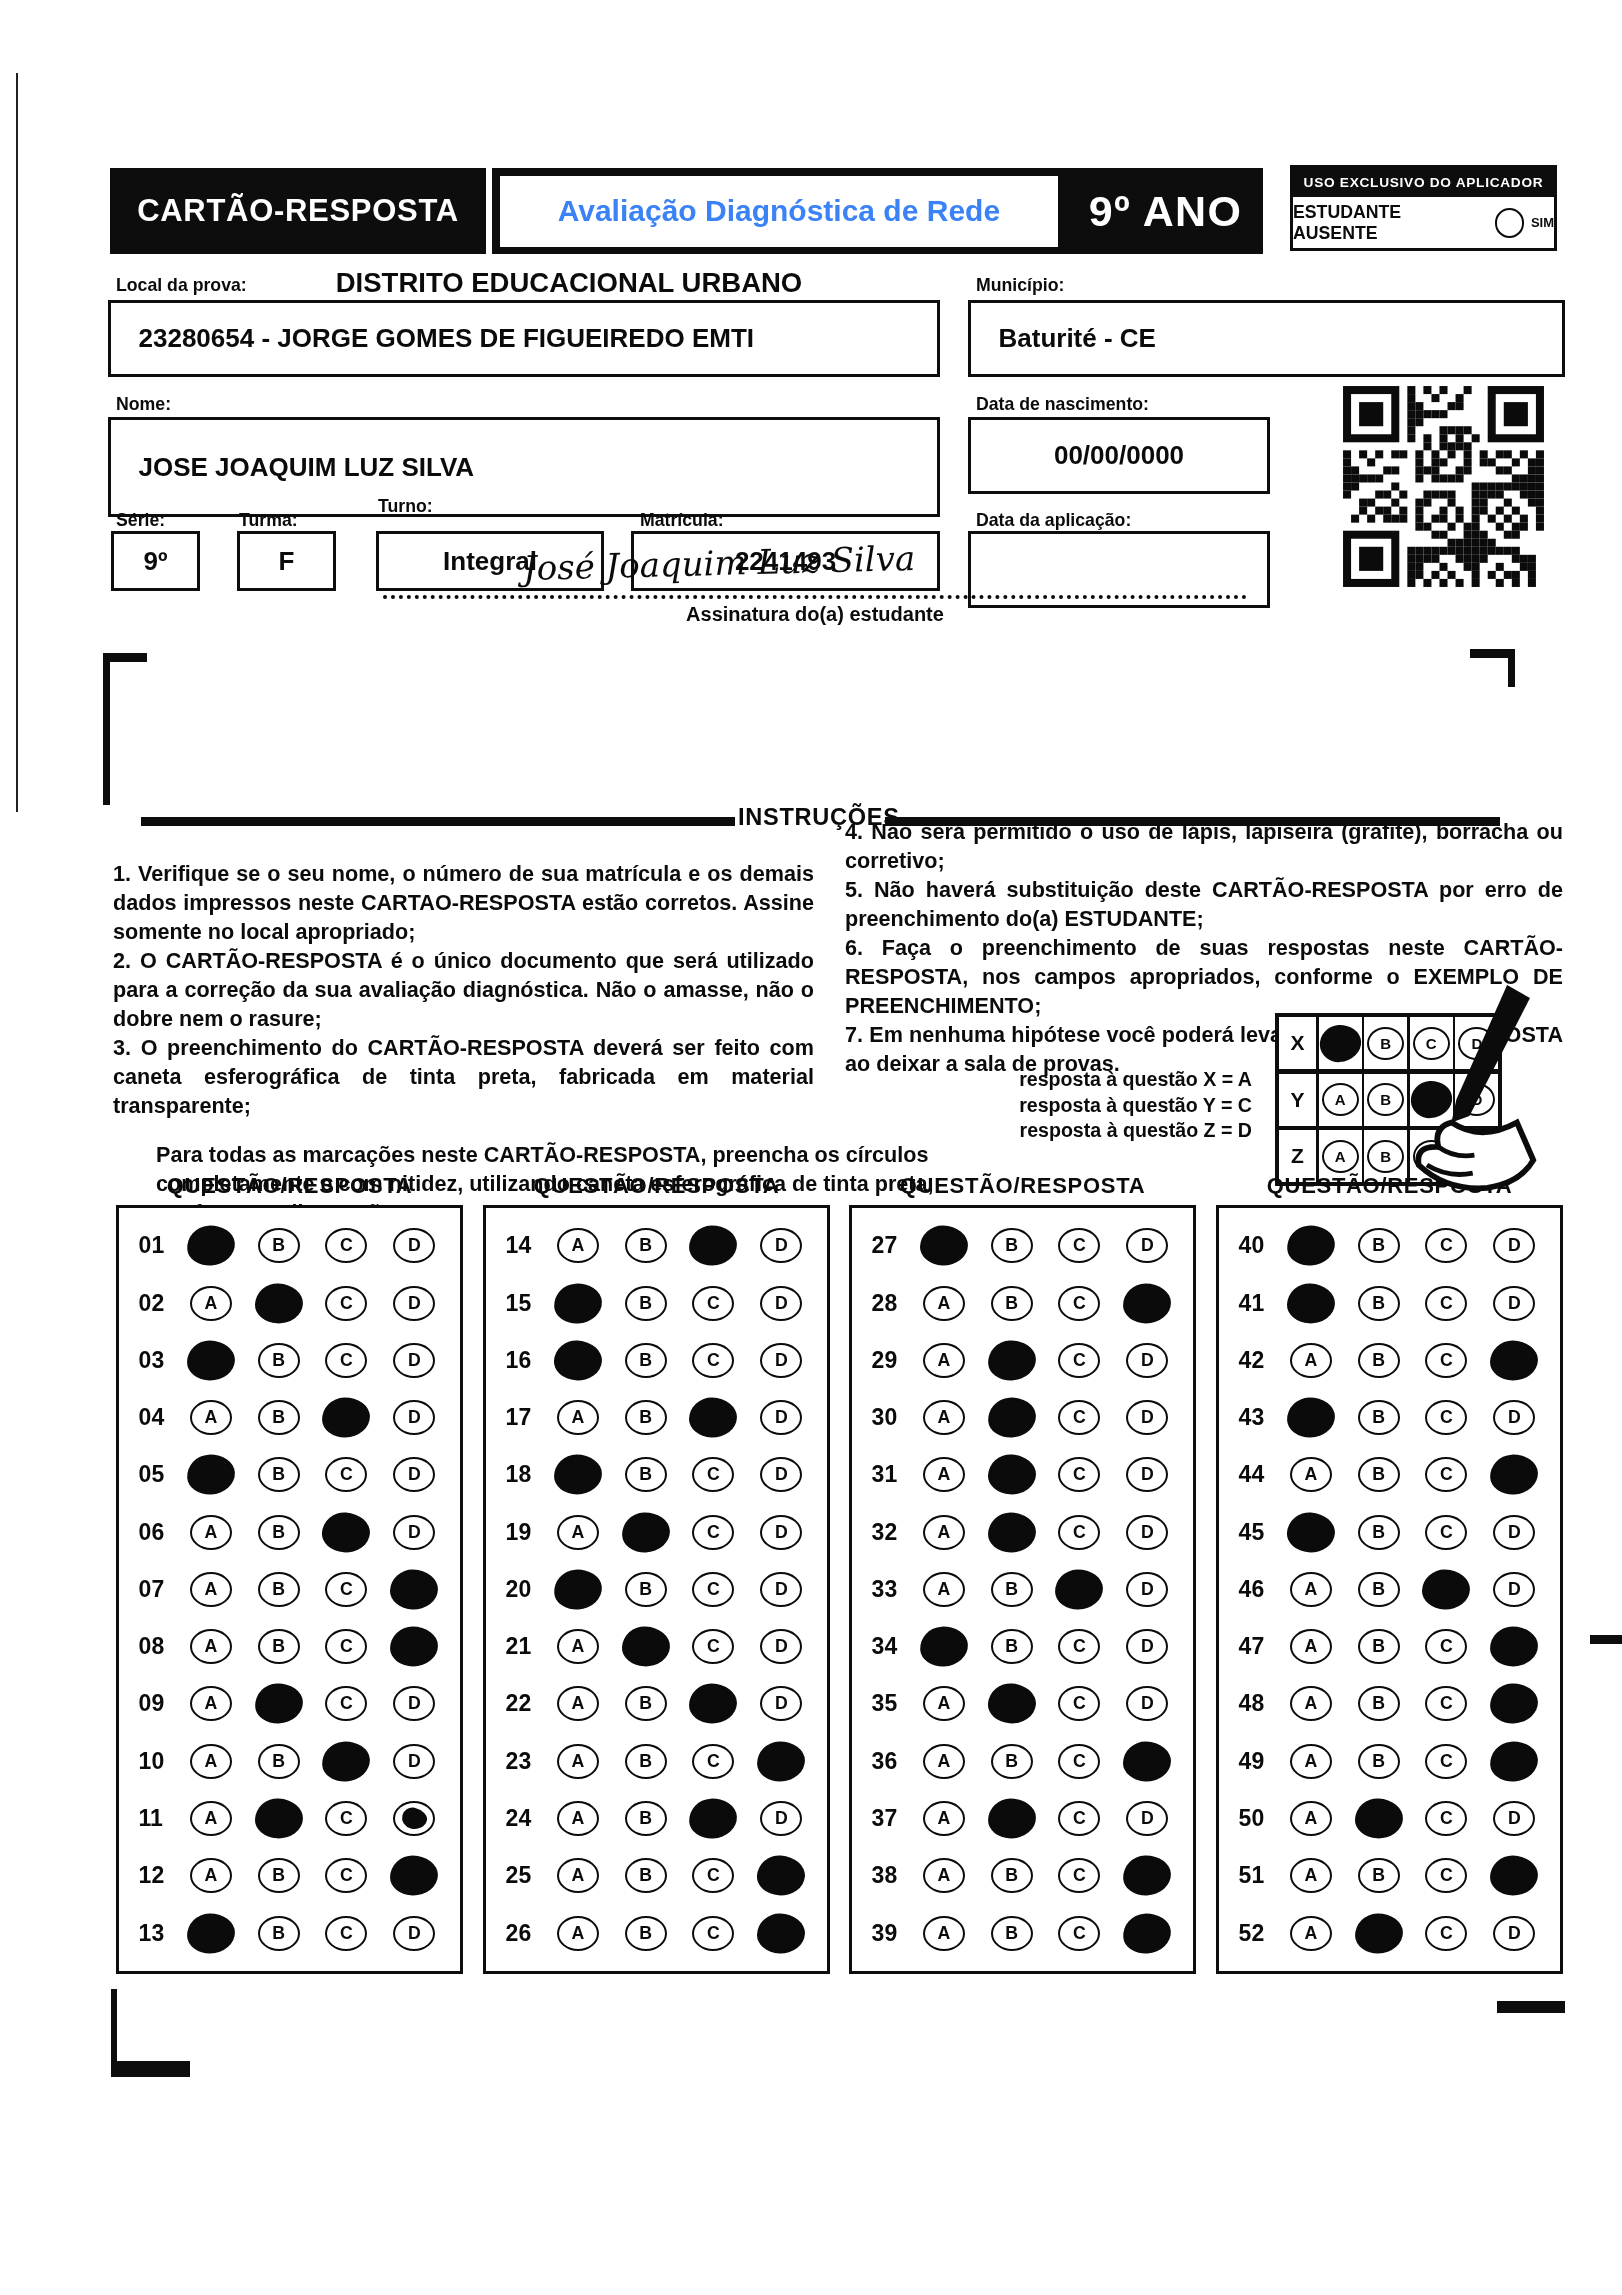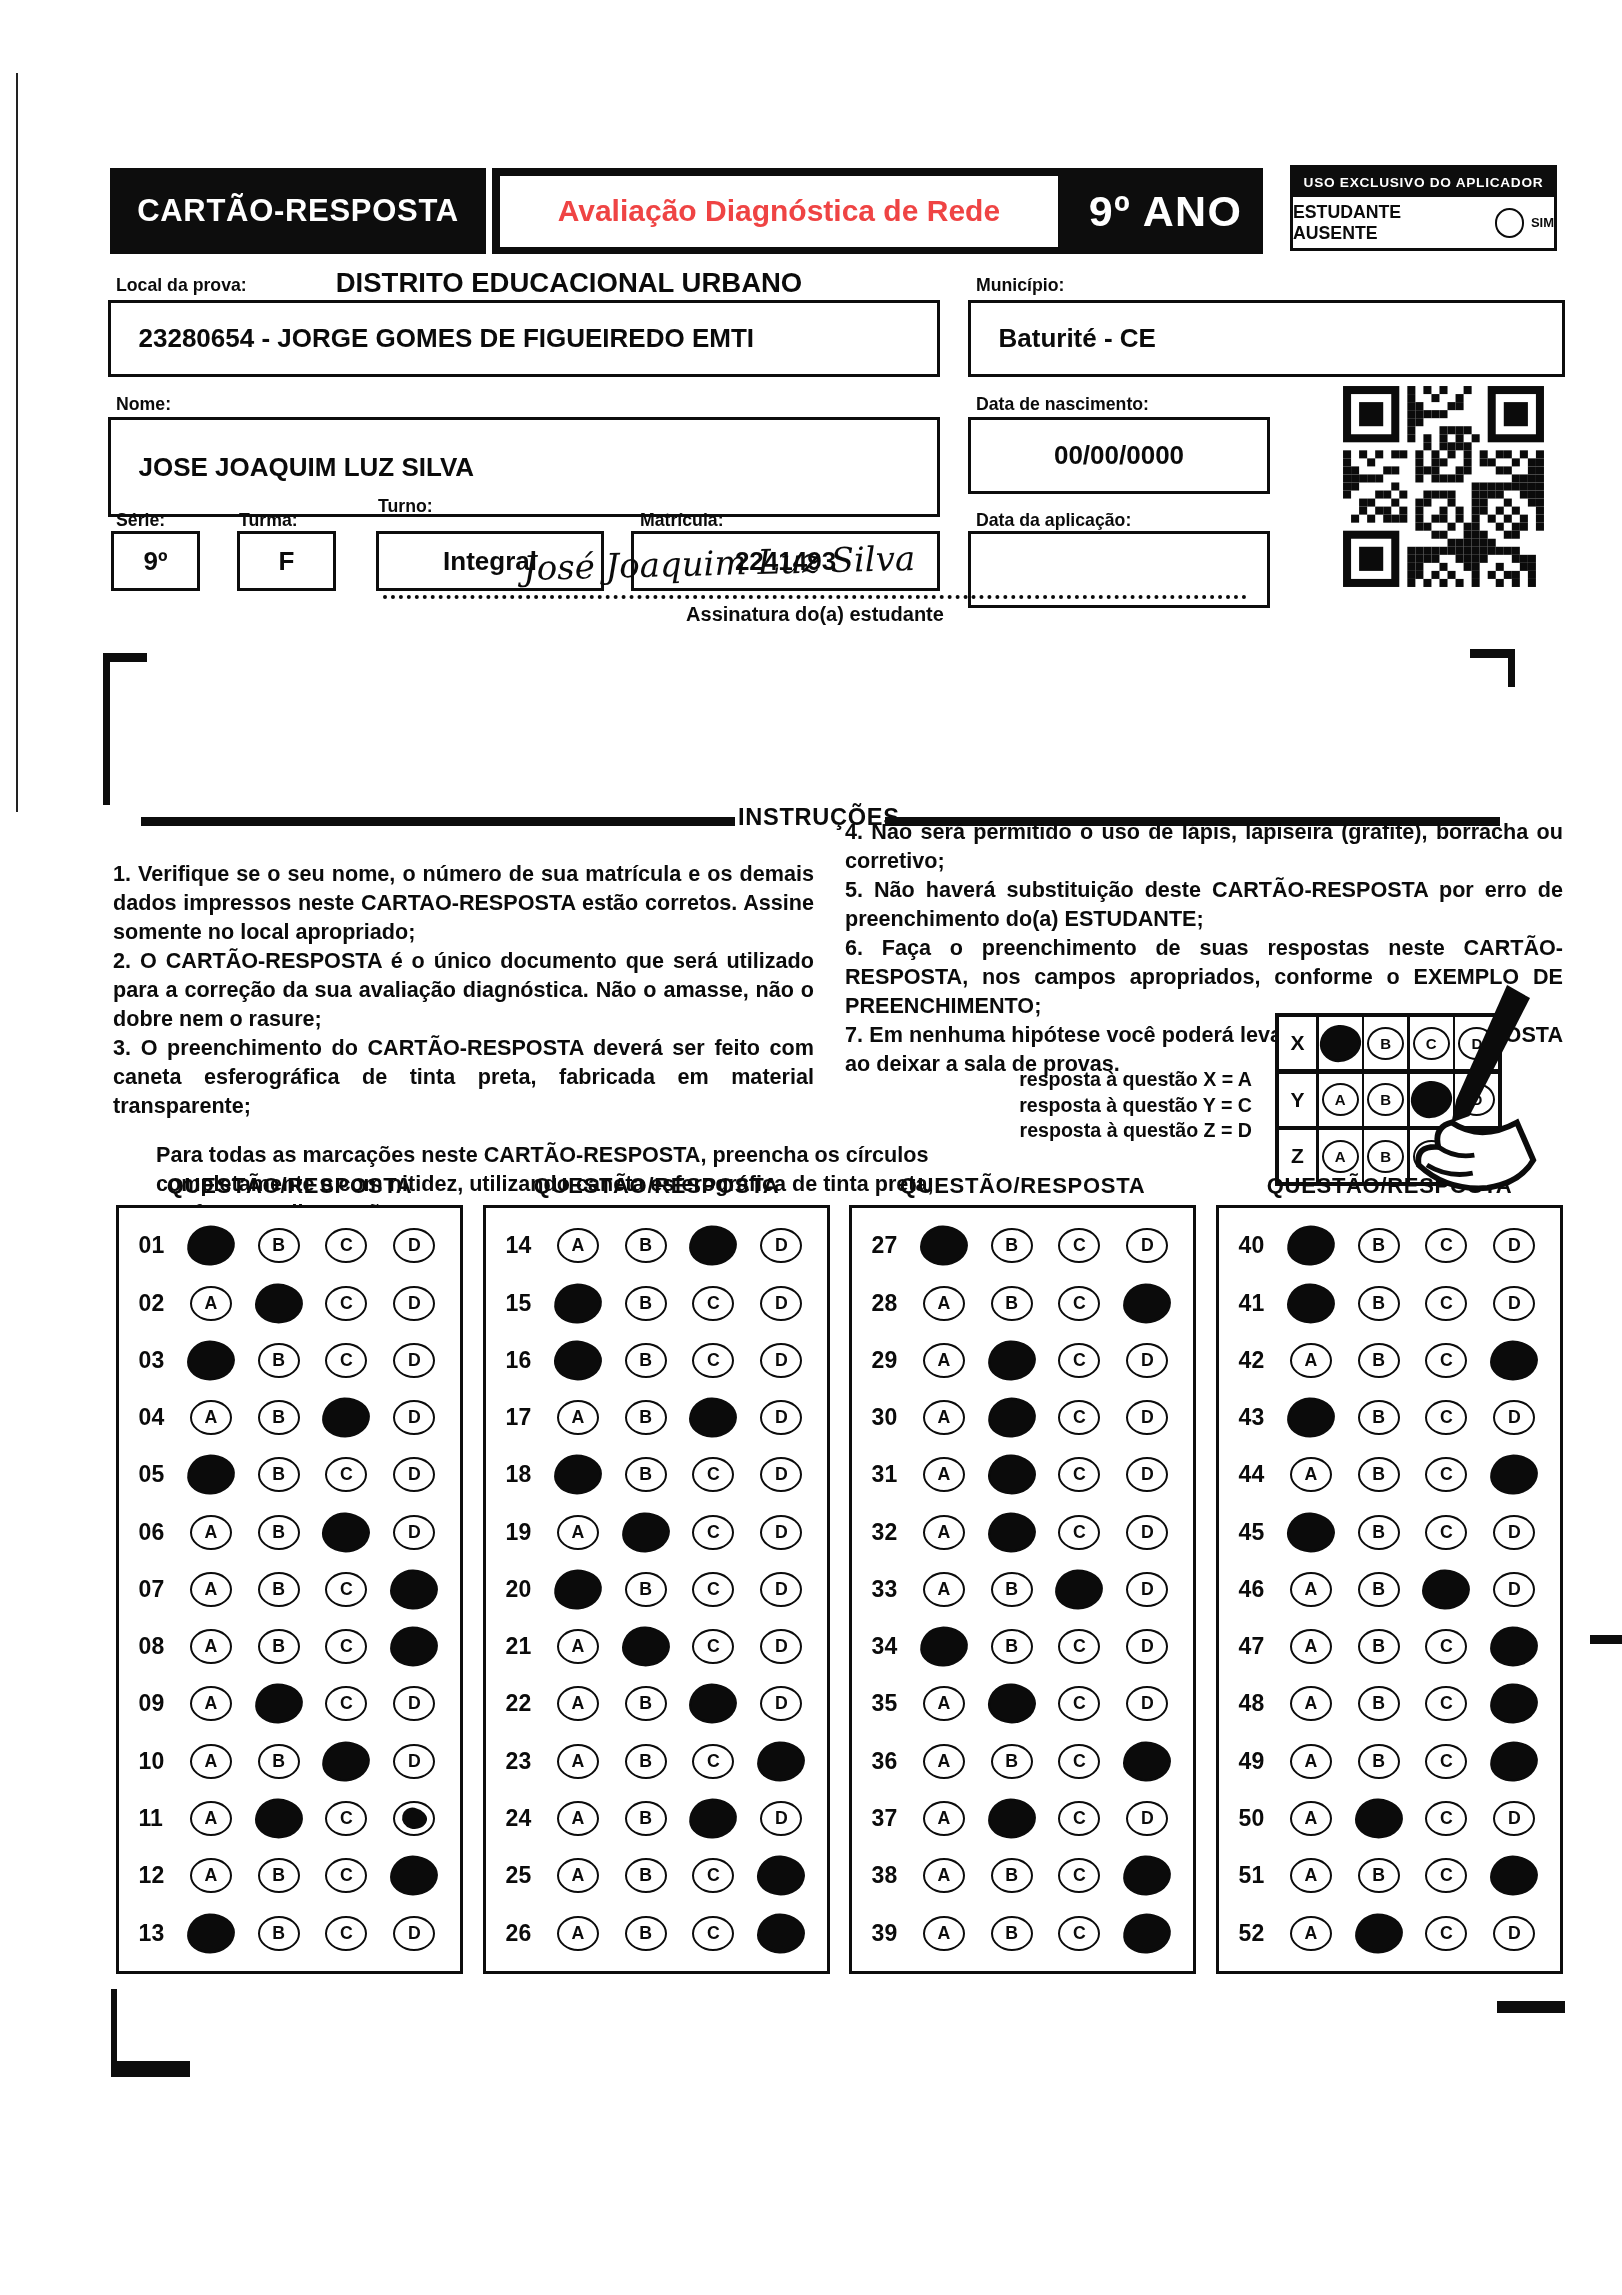--- a/index.html
+++ b/index.html
@@ -3,21 +3,21 @@
 <meta charset="utf-8">
 <style>
   html,body{margin:0;padding:0;}
   body{width:1623px;height:2295px;background:#ffffff;position:relative;overflow:hidden;
        font-family:"Liberation Sans",sans-serif;color:#0b0b0b;}
   .abs{position:absolute;}
   
   .hdr-black{background:#0d0d0d;color:#fff;display:flex;align-items:center;justify-content:center;}
   .hdr-left{left:110px;top:168px;width:376px;height:86px;font-size:31px;font-weight:bold;letter-spacing:0.7px;}
   .hdr-mid{left:492px;top:168px;width:771px;height:86px;}
-  .hdr-mid-inner{left:7.9px;top:7.9px;width:558px;height:71px;background:#fff;color:#ef4444;
+  .hdr-mid-inner{left:7.9px;top:7.9px;width:558px;height:71px;background:#fff;color:#3b82f6;
        display:flex;align-items:center;justify-content:center;font-size:30px;font-weight:bold;}
   .hdr-grade{left:576px;top:0;width:195px;height:86px;display:flex;align-items:center;justify-content:center;
        color:#fff;font-size:43px;font-weight:bold;letter-spacing:1.3px;}
   .hdr-right{left:1290px;top:165px;width:267px;height:86px;border:3.3px solid #0d0d0d;background:#fff;box-sizing:border-box;}
   .hdr-right-top{height:29px;background:#0d0d0d;color:#fff;display:flex;align-items:center;justify-content:center;
        font-size:13.7px;font-weight:bold;letter-spacing:0.7px;}
   .hdr-right-bottom{height:51px;display:flex;align-items:center;justify-content:center;gap:6.5px;}
   .absent-label{font-size:17.7px;font-weight:bold;}
   .absent-circle{width:26px;height:26px;border:2.6px solid #0b0b0b;border-radius:50%;}
   .absent-sim{font-size:13px;font-weight:bold;}

